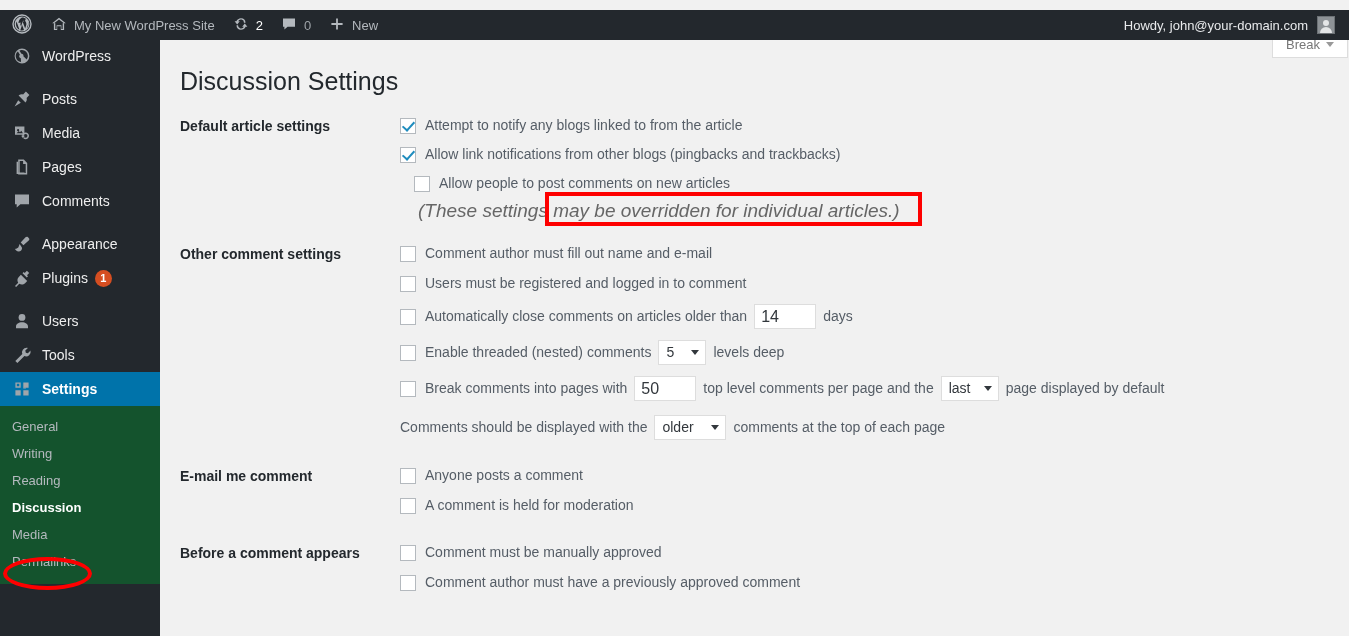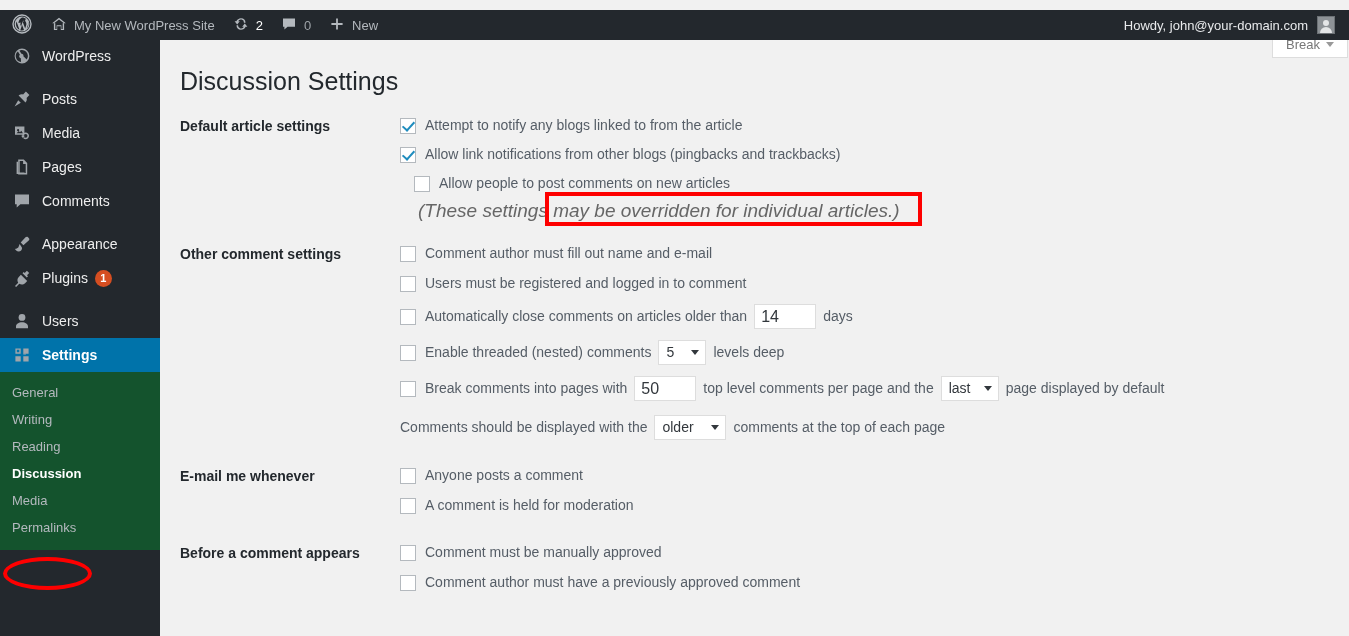--- a/index.html
+++ b/index.html
@@ -390,20 +390,28 @@
       <div class="menu-gap"></div>
       <a class="menu-item">
         <span class="mi-icon">
           <svg width="20" height="20" viewBox="0 0 20 20">
             <circle cx="10" cy="6.4" r="3.4" fill="#a0a5aa"></circle>
             <path d="M10 11.2c-3.3 0-6 1.9-6 4.2v1.8h12v-1.8c0-2.3-2.7-4.2-6-4.2z" fill="#a0a5aa"></path>
           </svg>
         </span>
         <span class="mi-label">Users</span>
       </a>
+      <a class="menu-item">
+        <span class="mi-icon">
+          <svg width="20" height="20" viewBox="0 0 20 20">
+            <path d="M14.6 2.8a4.6 4.6 0 0 0-4.3 6.2l-7 7 2.1 2.1 7-7a4.6 4.6 0 0 0 6.1-5.5l-2.6 2.6-2.1-.5-.5-2.1 2.6-2.6c-.4-.1-.8-.2-1.3-.2z" fill="#a0a5aa"></path>
+          </svg>
+        </span>
+        <span class="mi-label">Tools</span>
+      </a>
       <a class="menu-item current">
         <span class="mi-icon">
           <svg width="20" height="20" viewBox="0 0 20 20">
             <path d="M3.4 3.4h5.3v5.3H3.4V3.4zm1.4 1.4v2.5h2.5V4.8H4.8zM11.3 3.4h5.3v5.3h-5.3V3.4zM3.4 11.3h5.3v5.3H3.4v-5.3zM11.3 11.3h5.3v5.3h-5.3v-5.3z" fill="#a0a5aa"></path>
             <path d="M12.6 4.6h1v3h-1zM13.9 9.4v-1h-2.6v1z" fill="#a0a5aa"></path>
           </svg>
         </span>
         <span class="mi-label">Settings</span>
       </a>
     </div>
@@ -490,21 +498,21 @@
           <span class="sel s-order">
             <span class="sv">older</span>
             <span class="ar"></span>
           </span>
           <span>comments at the top of each page</span>
         </div>
       </div>
     </div>
 
     <div class="section" style="margin-bottom:28px;">
-      <div class="sec-label">E-mail me whenever</div>
+      <div class="sec-label">E-mail me comment</div>
       <div class="sec-body">
         <div class="opt-row" style="margin-bottom:11px;">
           <span class="cb"></span>
           <span class="lbl">Anyone posts a comment</span>
         </div>
         <div class="opt-row">
           <span class="cb"></span>
           <span class="lbl">A comment is held for moderation</span>
         </div>
       </div>

